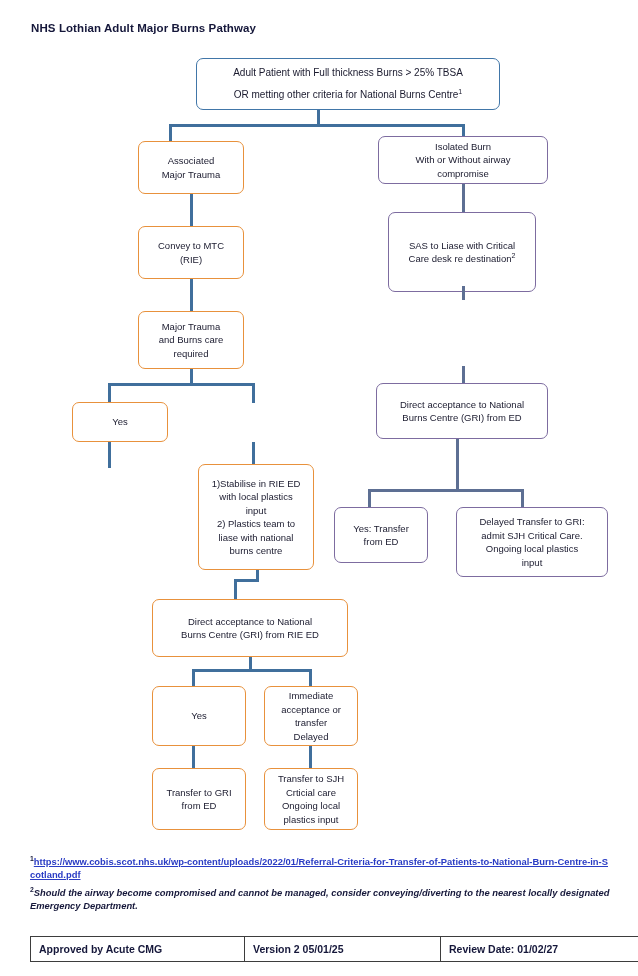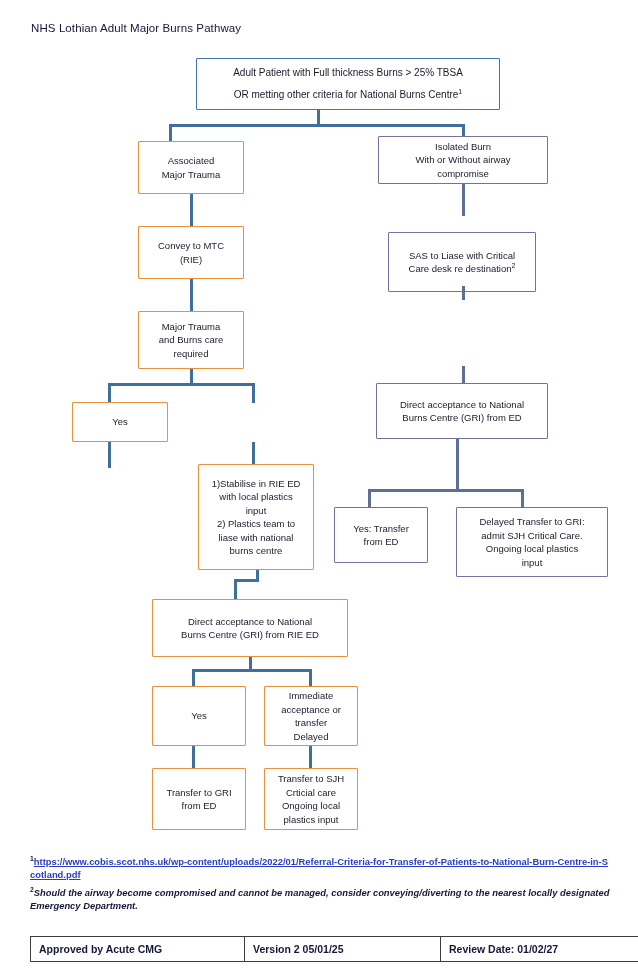--- a/index.html
+++ b/index.html
@@ -17,35 +17,35 @@
     width: 638px;
     height: 976px;
     background: #ffffff;
     overflow: hidden;
   }
   .doc-title {
     position: absolute;
     left: 31px;
     top: 22px;
     font-size: 11.5px;
-    font-weight: normal;
+    font-weight: bold;
     letter-spacing: 0.1px;
     color: #15173a;
     white-space: nowrap;
   }
   
   .box {
     position: absolute;
     box-sizing: border-box;
     display: flex;
     align-items: center;
     justify-content: center;
     text-align: center;
     background: #ffffff;
-    border-radius: 1px;
+    border-radius: 7px;
     font-size: 9.5px;
     line-height: 13.5px;
     color: #1a1a2e;
     padding: 10px 4px;
   }
   .box .txt { display: block; width: 100%; }
   .box-blue   { border: 1.6px solid #4176a8; }
   .box-orange { border: 1.7px solid #e8913c; }
   .box-purple { border: 1.7px solid #7d6ca0; }
 
@@ -197,21 +197,21 @@
 With or Without airway
 compromise</div>
 
   <div class="box box-orange" style="left:264px; top:768px; width:94px; height:62px; white-space:pre-line;">Transfer to SJH
 Crticial care
 Ongoing local
 plastics input</div>
 
   <div class="conn conn-v conn-purple" style="left:462px; top:184px; width:3px; height:32px;"></div>
 
-  <div class="box box-purple" style="left:388px; top:232px; width:148px; height:60px;">
+  <div class="box box-purple" style="left:388px; top:212px; width:148px; height:80px;">
     <span class="txt">
       <span>SAS to Liase with Critical</span><br>
       <span>Care desk re destination</span><sup>2</sup>
     </span>
   </div>
 
   <div class="conn conn-v conn-purple" style="left:462px; top:286px; width:3px; height:14px;"></div>
 
 
   <div class="conn conn-v conn-purple" style="left:462px; top:366px; width:3px; height:17px;"></div>

